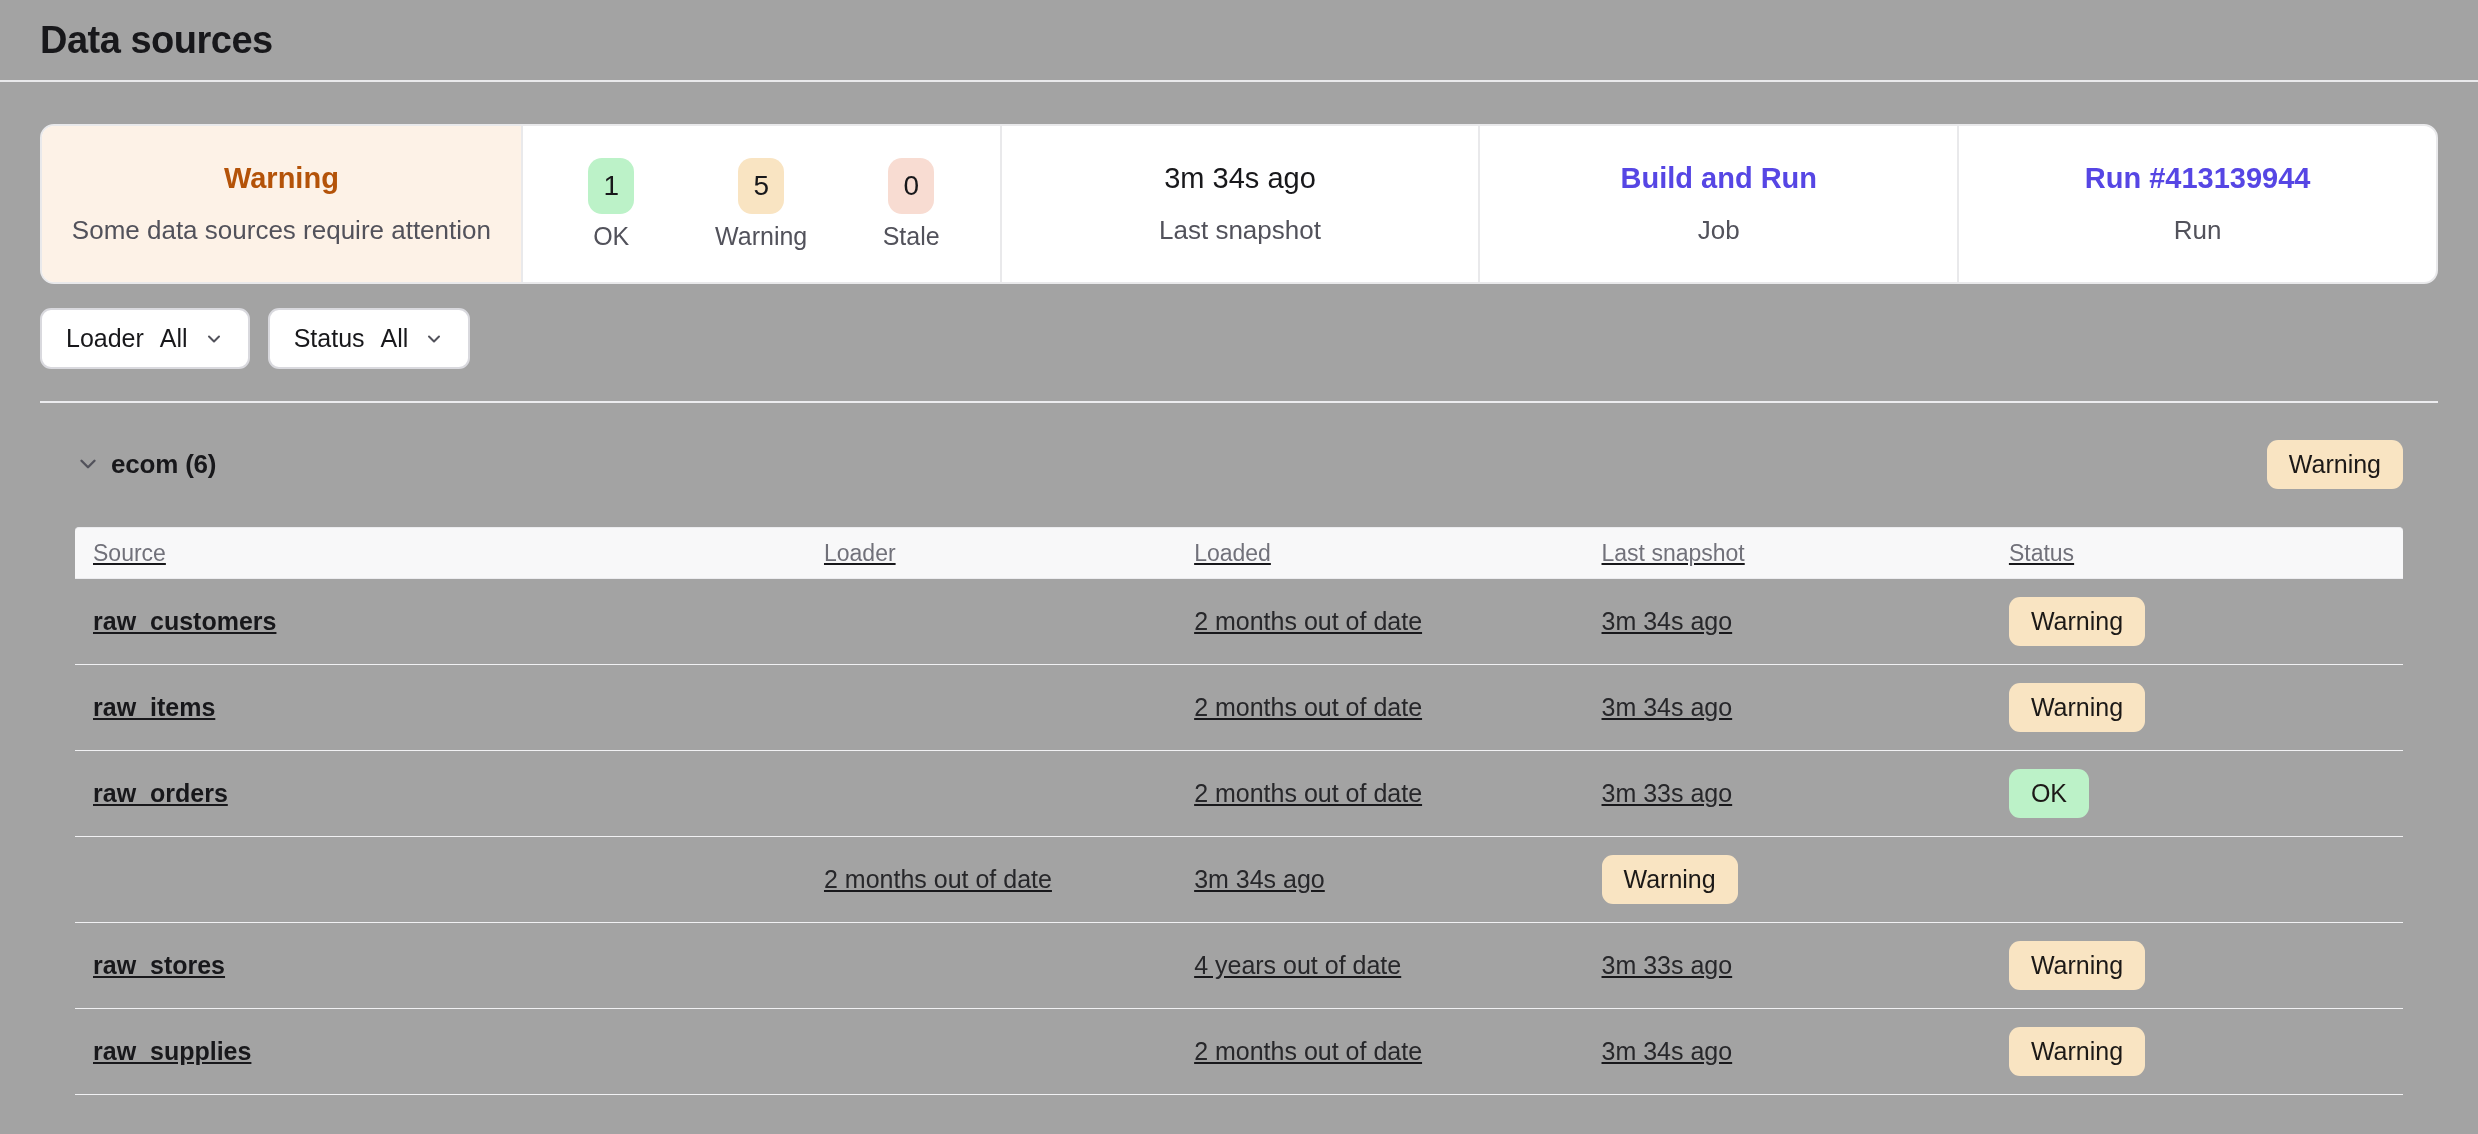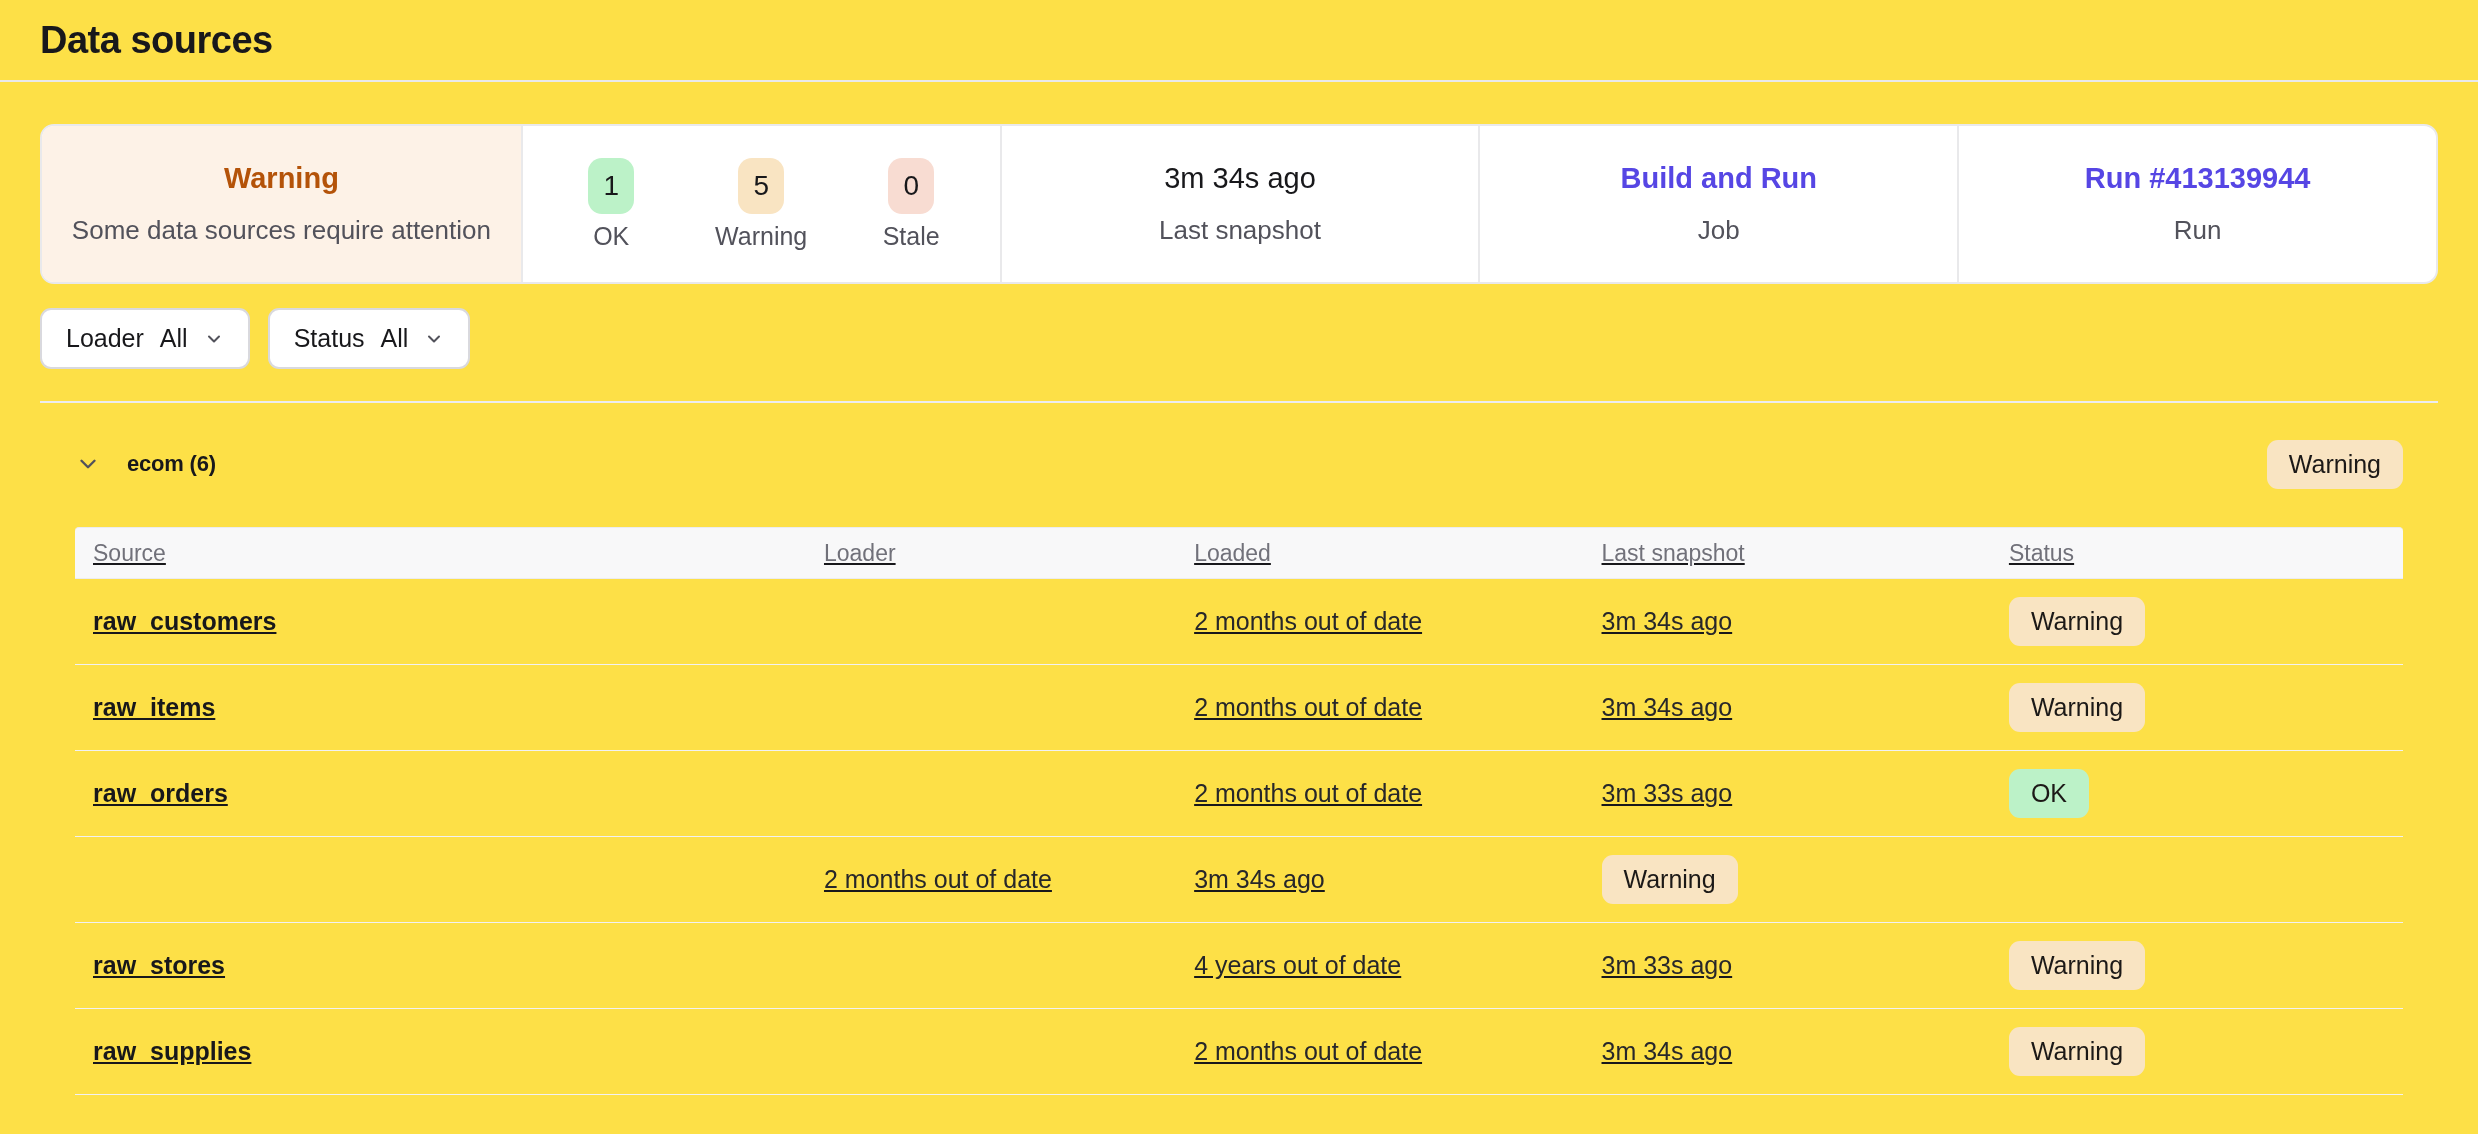--- a/index.html
+++ b/index.html
@@ -6,21 +6,21 @@
   html, body { background: #fff; }
   body {
     font-family: "Liberation Sans", sans-serif;
     color: #18181b;
     -webkit-font-smoothing: antialiased;
   }
   .screen {
     position: relative;
     width: 2478px;
     height: 1134px;
-    background: #fde047;
+    background: #a3a3a3;
     overflow: hidden;
   }
 
   
   .page-header {
     height: 82px;
     display: flex;
     align-items: center;
     padding: 0 40px;
     border-bottom: 2px solid var(--border, #e9e9eb);
@@ -141,22 +141,22 @@
     align-items: center;
     min-height: 62px;
   }
   .collapse-chev {
     width: 26px; height: 26px;
     color: #52525b;
     cursor: pointer;
     flex: 0 0 auto;
   }
   .group-name {
-    margin-left: 26px;
-    font-size: 22px;
+    margin-left: 10px;
+    font-size: 26px;
     font-weight: 700;
     letter-spacing: -0.2px;
   }
   .group-spacer { flex: 1; }
   .badge {
     display: inline-block;
     border-radius: 11px;
     padding: 10px 22px;
     font-size: 25px;
     color: #1c1917;

